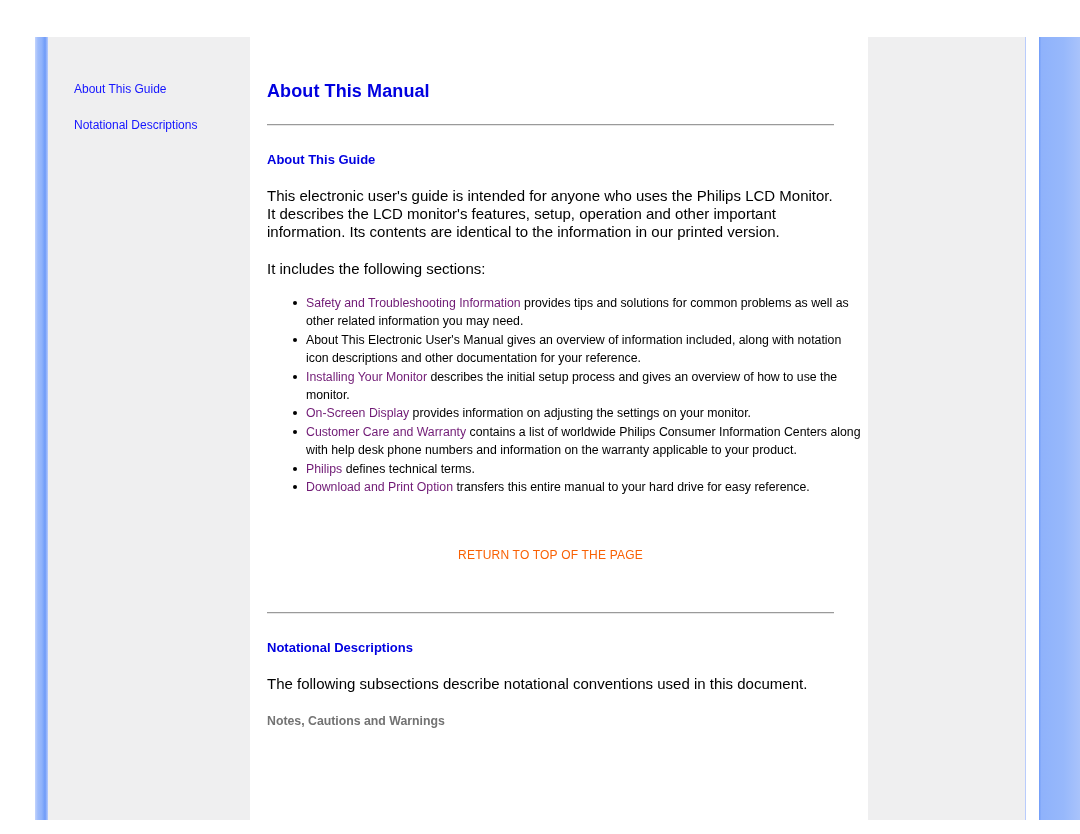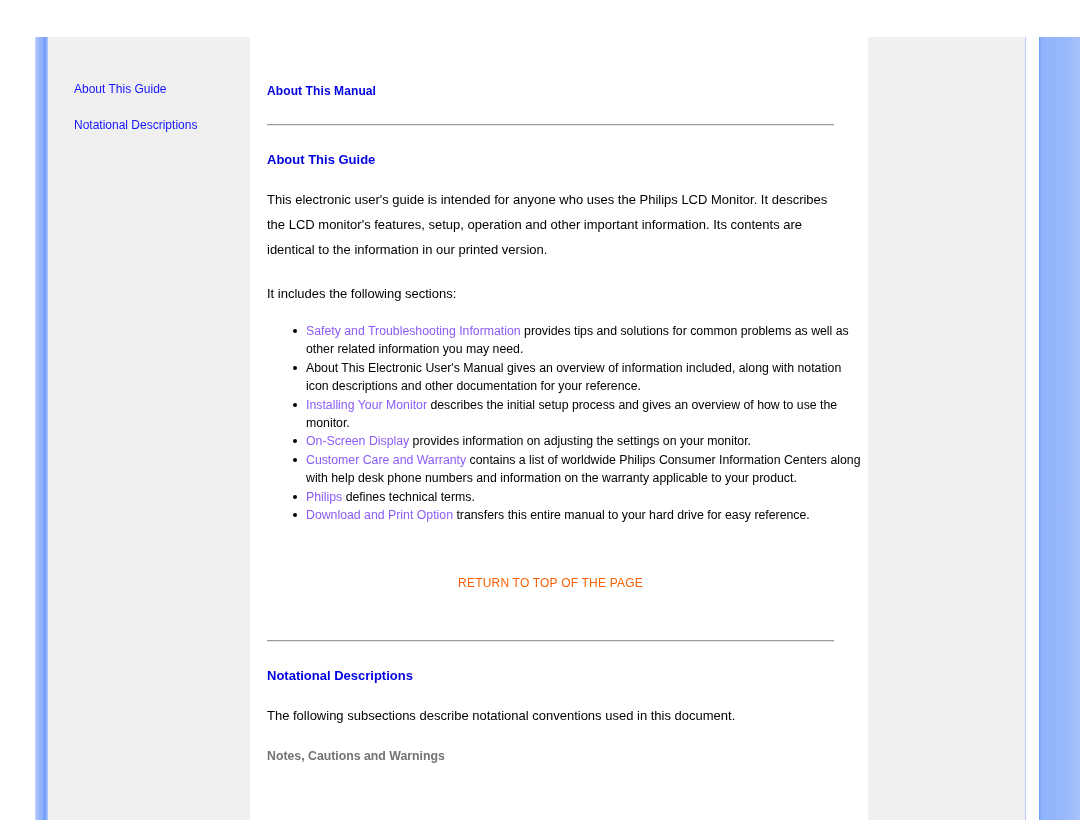--- a/index.html
+++ b/index.html
@@ -101,21 +101,21 @@
     height: 783px;
     background: #ffffff;
     overflow: hidden;
   }
   .content-inner {
     padding: 0 18px 0 17px;
   }
 
   h1.page-title {
     color: #0000e0;
-    font-size: 12px;
+    font-size: 18px;
     font-weight: bold;
     margin: 0;
     padding: 43px 0 0 0;
     line-height: 22px;
     letter-spacing: 0.1px;
   }
 
   hr.rule {
     border: none;
     border-top: 1px solid #9a9a9a;
@@ -129,22 +129,22 @@
     color: #0000e0;
     font-size: 13px;
     font-weight: bold;
     margin: 0;
     padding: 26px 0 0 0;
     line-height: 16px;
   }
 
   p.body-text {
     color: #000000;
-    font-size: 13px;
-    line-height: 25px;
+    font-size: 15px;
+    line-height: 18px;
     margin: 0;
     padding: 19px 0 0 0;
     width: 567px;
   }
 
   ul.link-list {
     margin: 0;
     padding: 16px 0 0 39px;
     list-style: none;
     width: 560px;
@@ -161,21 +161,21 @@
     content: "";
     position: absolute;
     left: -13px;
     top: 7px;
     width: 4px;
     height: 4px;
     border-radius: 50%;
     background: #000000;
   }
   ul.link-list a {
-    color: #8b5cf6;
+    color: #701a75;
     text-decoration: none;
     cursor: pointer;
   }
 
   .return-top {
     text-align: center;
     padding: 49px 0 0 0;
     width: 567px;
   }
   .return-top a {

